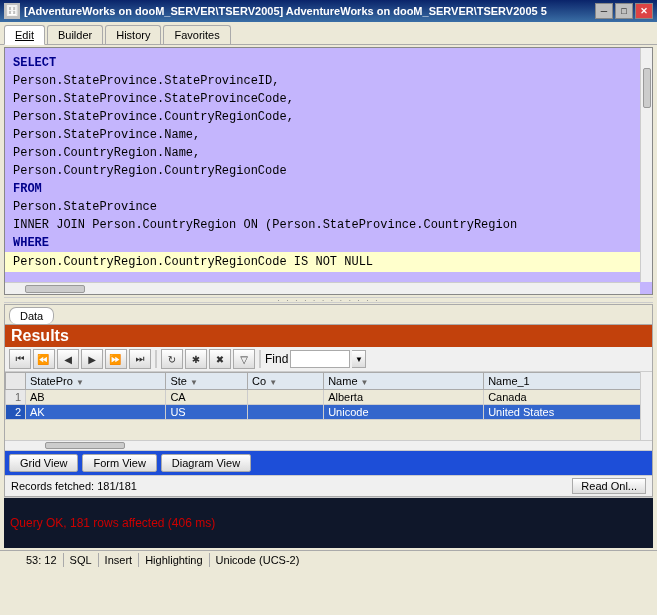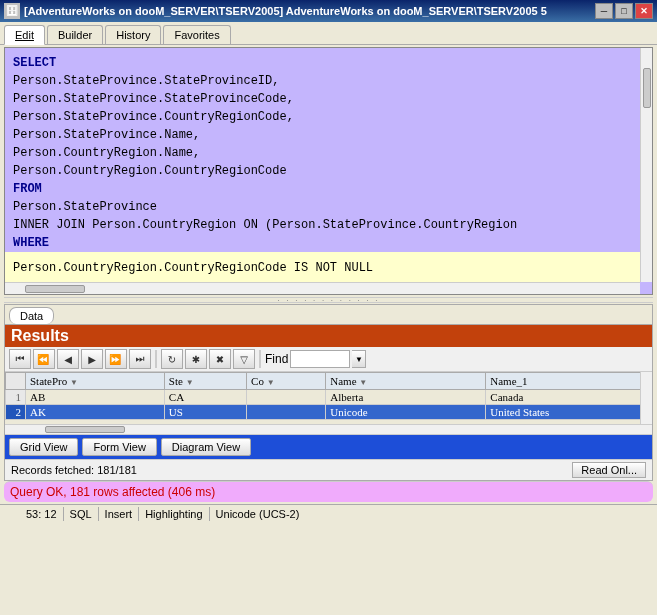--- a/index.html
+++ b/index.html
@@ -99,21 +99,21 @@
       color: #000;
       line-height: 1.5;
       height: calc(100% - 12px);
       overflow: auto;
     }
     .sql-keyword { color: #00008B; font-weight: bold; }
     .sql-highlight-line {
       background: #ffffcc;
       display: block;
       margin: 0 -8px;
-      padding: 7px 8px;
+      padding: 1px 8px;
     }
     .editor-scrollbar-v {
       position: absolute;
       right: 0;
       top: 0;
       bottom: 12px;
       width: 12px;
       background: #f0f0f0;
       border-left: 1px solid #ccc;
     }
@@ -240,23 +240,22 @@
       cursor: pointer;
       display: flex;
       align-items: center;
       justify-content: center;
       font-size: 8px;
     }
 
     
     .results-table-wrapper {
       overflow: auto;
-      height: 52px;
+      height: 68px;
       position: relative;
-      font-family: Liberation Serif, serif;
     }
     .results-table {
       width: 100%;
       border-collapse: collapse;
       font-size: 11px;
     }
     .results-table th {
       background: #e0e8f0;
       border: 1px solid #aaa;
       padding: 2px 4px;
@@ -343,27 +342,26 @@
     .readonly-btn {
       padding: 1px 8px;
       border: 1px solid #aaa;
       background: linear-gradient(to bottom, #fff, #ddd);
       cursor: pointer;
       font-size: 11px;
     }
 
     
     .query-status {
-      background: #f0abfc;
+      background: #0f172a;
       border-top: 1px solid #ccc;
-      padding: 3px 6px;
+      padding: 18px 6px;
       color: #cc0000;
       font-size: 12px;
       margin: 0 4px 2px 4px;
-      border-radius: 6px;
     }
 
     
     .status-bar {
       background: #ece9d8;
       border-top: 1px solid #aaa;
       display: flex;
       align-items: center;
       padding: 2px 20px;
       font-size: 11px;

